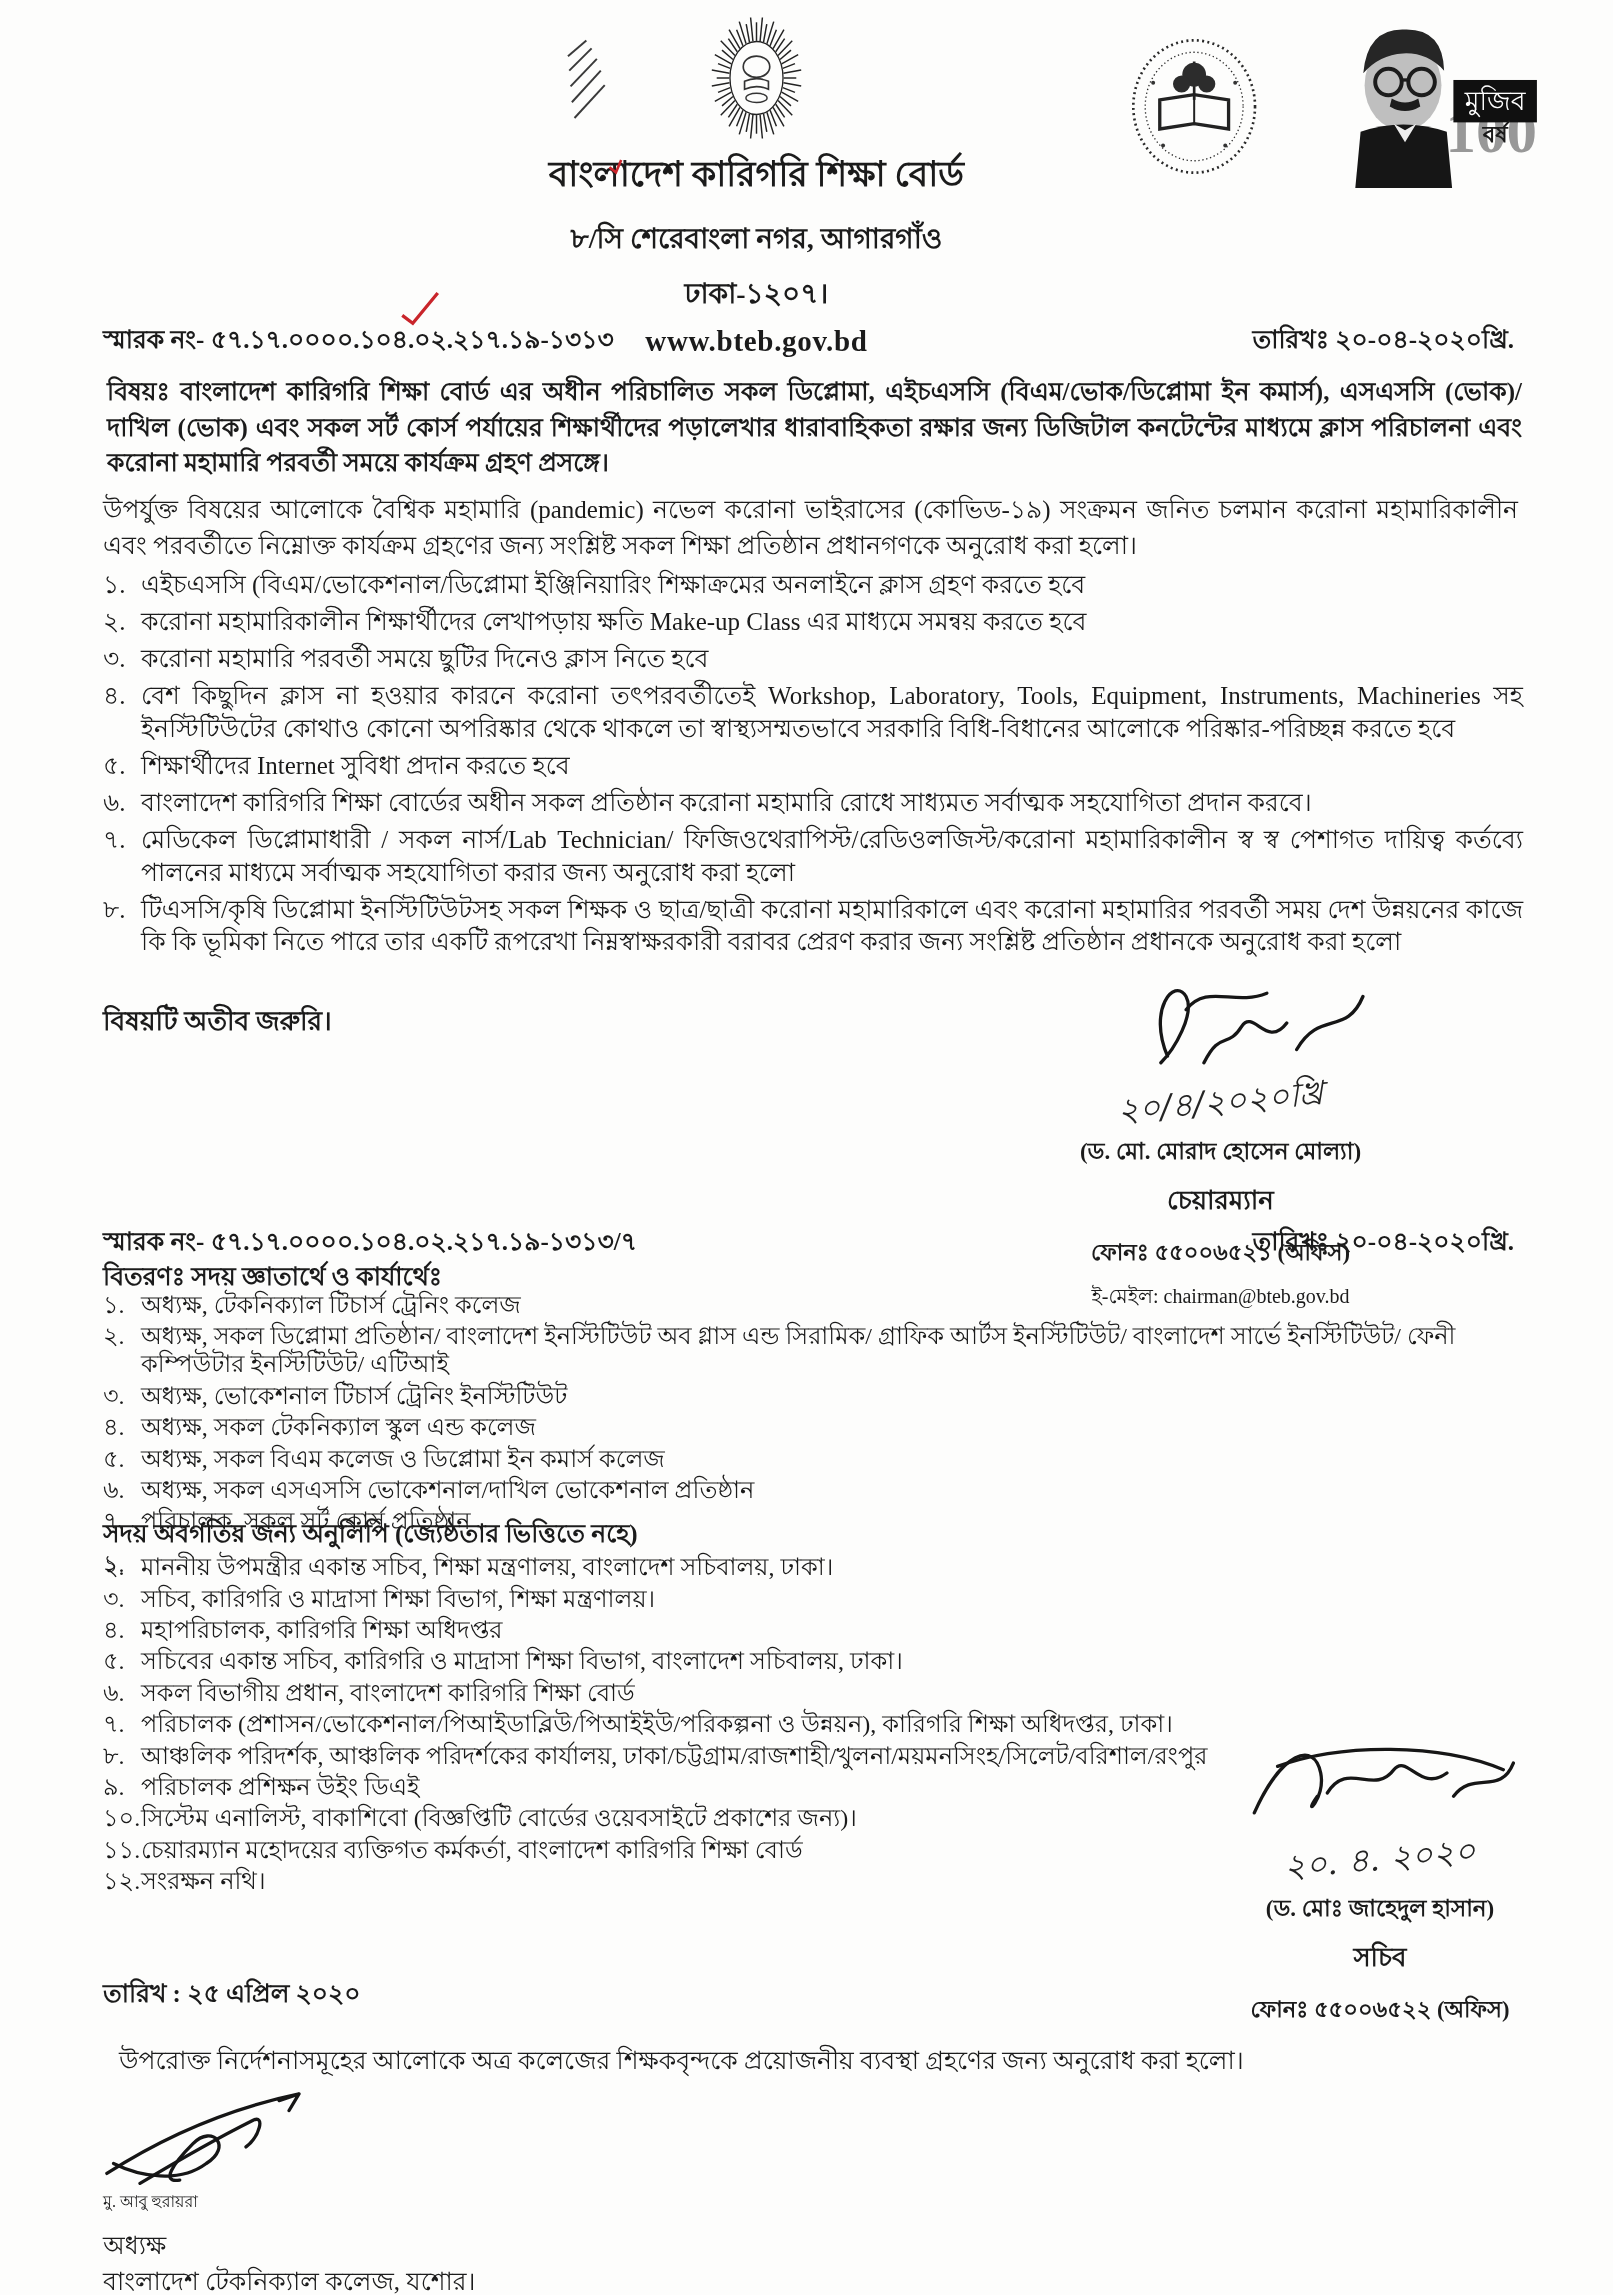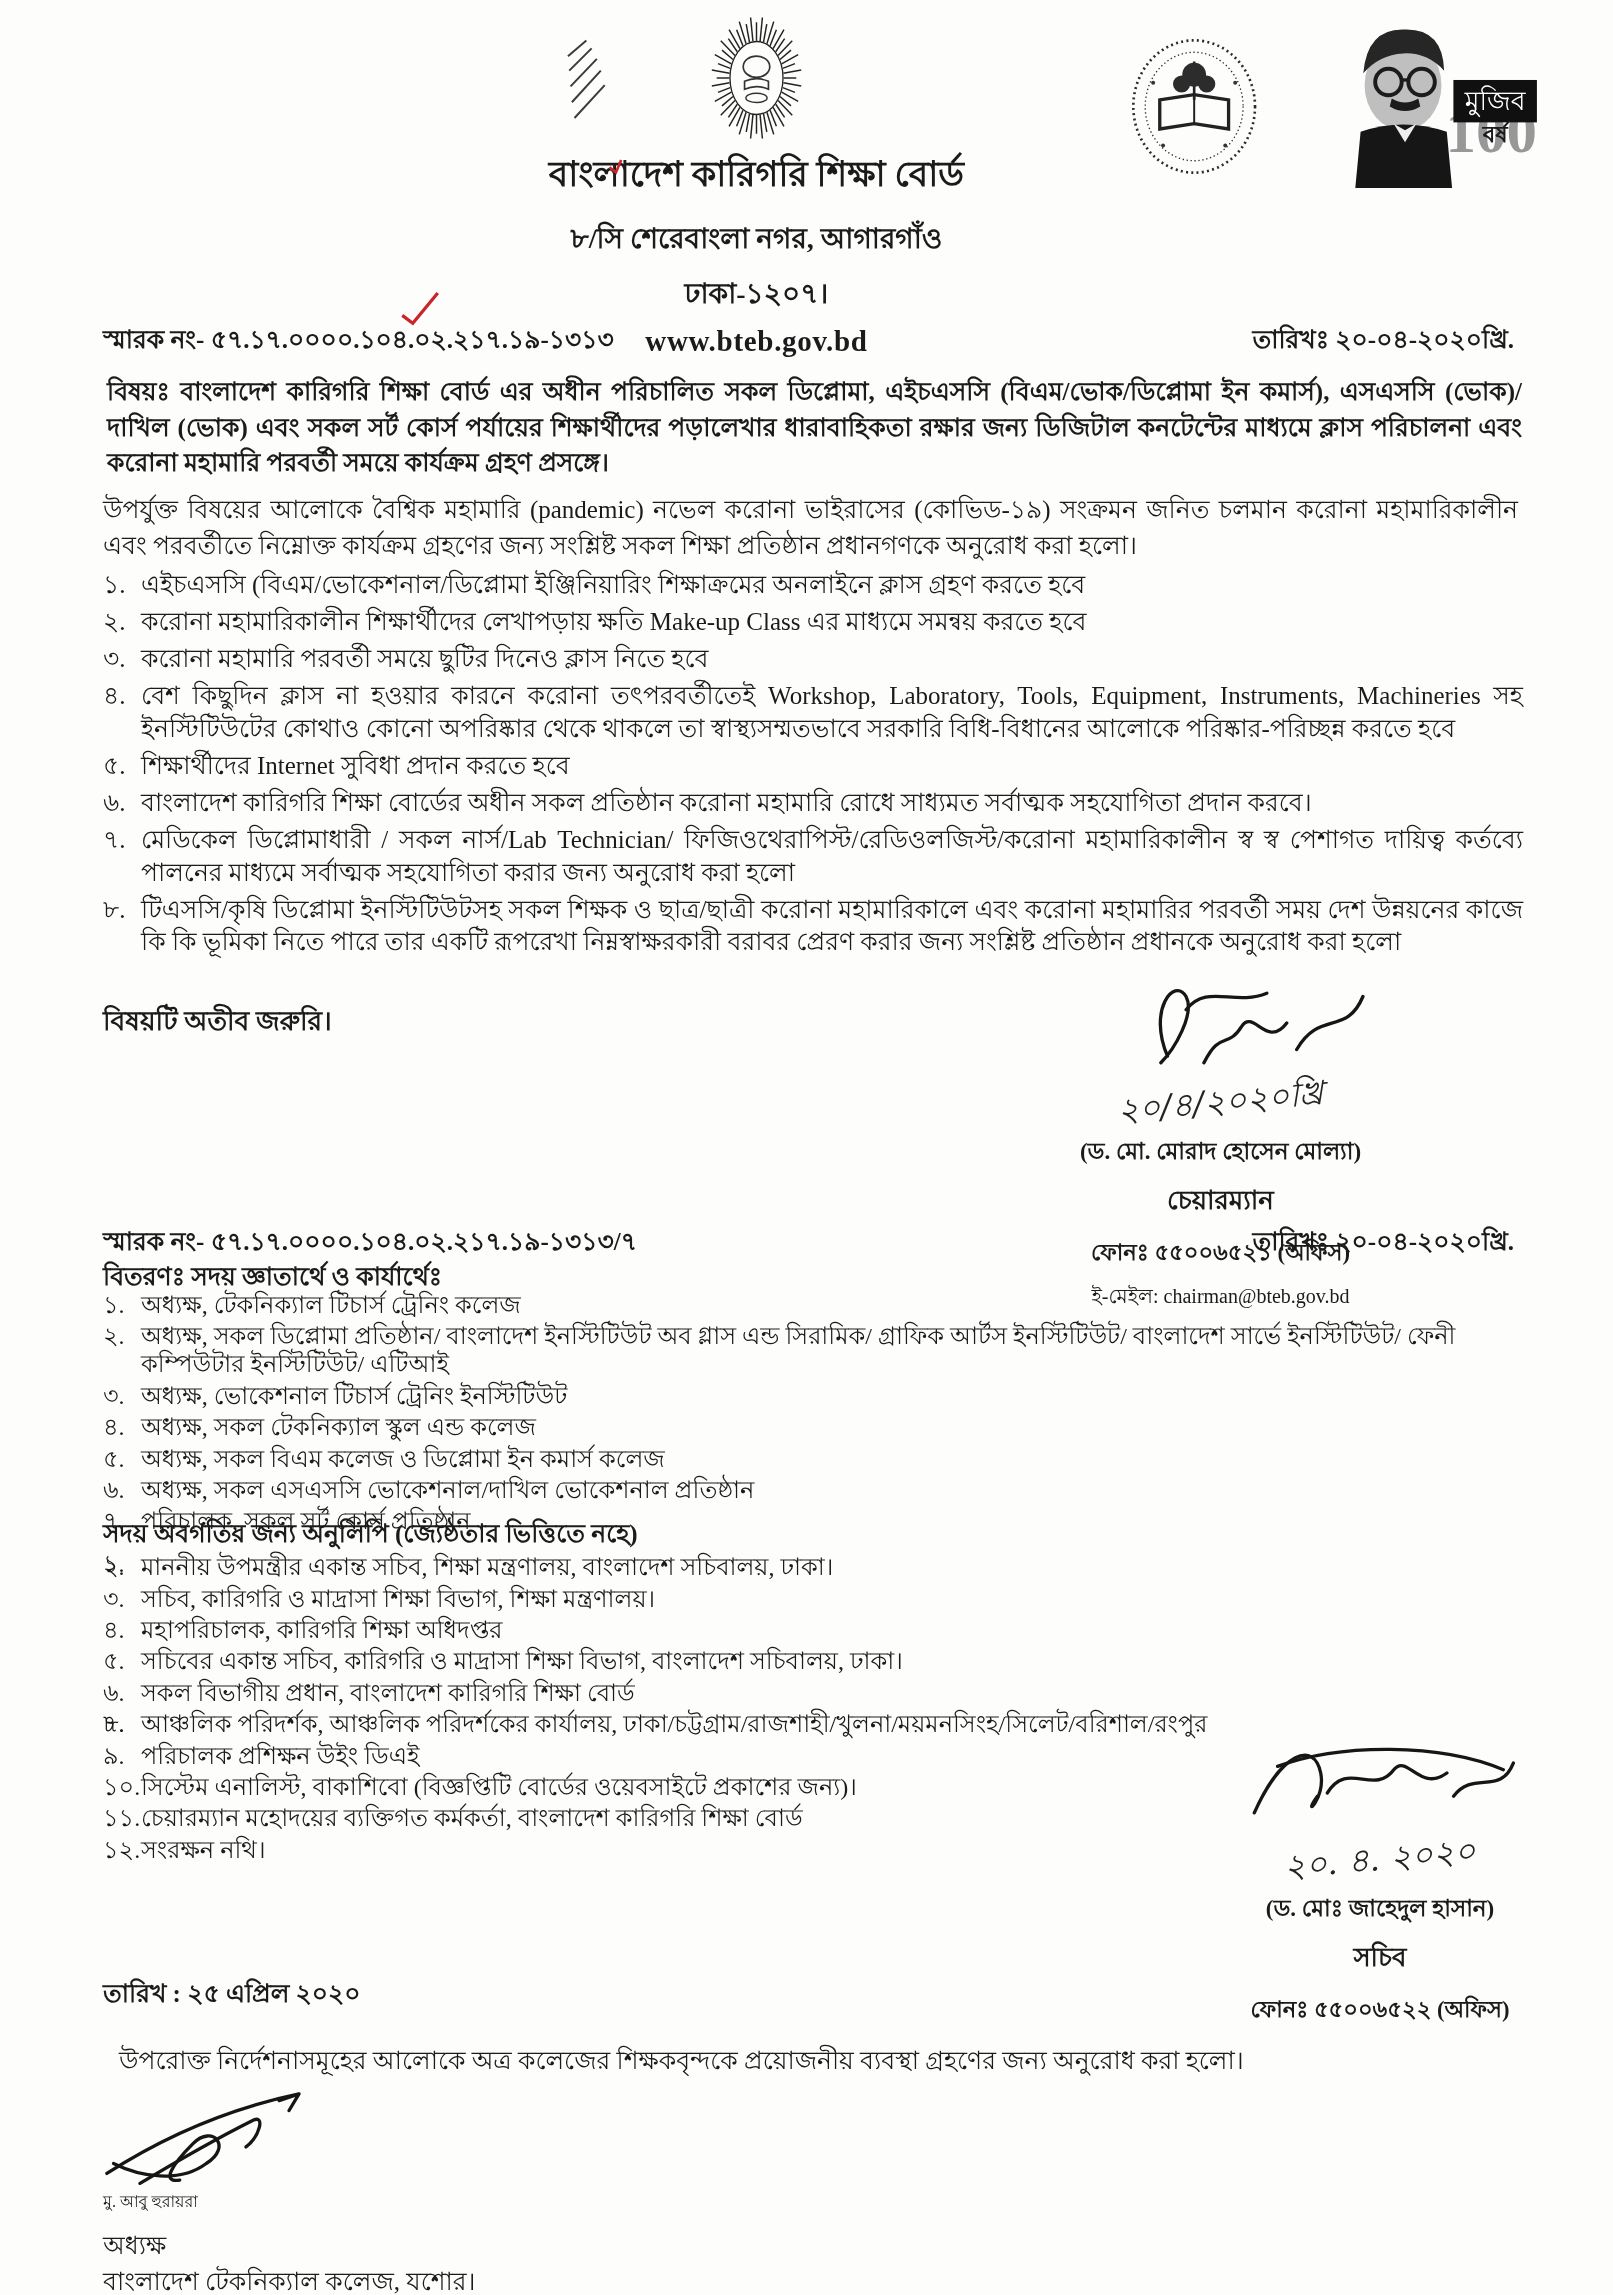--- a/index.html
+++ b/index.html
@@ -226,21 +226,21 @@
   </ol>
 
   <div class="section-heading" style="top:1514px">সদয় অবগতির জন্য অনুলিপি (জ্যেষ্ঠতার ভিত্তিতে নহে)</div>
   <ol class="listing hang" style="top:1550px">
     <li><span class="num">১.</span></li>
     <li><span class="num">২.</span><span>মাননীয় উপমন্ত্রীর একান্ত সচিব, শিক্ষা মন্ত্রণালয়, বাংলাদেশ সচিবালয়, ঢাকা।</span></li>
     <li><span class="num">৩.</span><span>সচিব, কারিগরি ও মাদ্রাসা শিক্ষা বিভাগ, শিক্ষা মন্ত্রণালয়।</span></li>
     <li><span class="num">৪.</span><span>মহাপরিচালক, কারিগরি শিক্ষা অধিদপ্তর</span></li>
     <li><span class="num">৫.</span><span>সচিবের একান্ত সচিব, কারিগরি ও মাদ্রাসা শিক্ষা বিভাগ, বাংলাদেশ সচিবালয়, ঢাকা।</span></li>
     <li><span class="num">৬.</span><span>সকল বিভাগীয় প্রধান, বাংলাদেশ কারিগরি শিক্ষা বোর্ড</span></li>
-    <li><span class="num">৭.</span></li>
+    <li><span class="num">৭.</span><span>পরিচালক (প্রশাসন/ভোকেশনাল/পিআইডাব্লিউ/পিআইইউ/পরিকল্পনা ও উন্নয়ন), কারিগরি শিক্ষা অধিদপ্তর, ঢাকা।</span></li>
     <li><span class="num">৮.</span><span>আঞ্চলিক পরিদর্শক, আঞ্চলিক পরিদর্শকের কার্যালয়, ঢাকা/চট্টগ্রাম/রাজশাহী/খুলনা/ময়মনসিংহ/সিলেট/বরিশাল/রংপুর</span></li>
     <li><span class="num">৯.</span><span>পরিচালক প্রশিক্ষন উইং ডিএই</span></li>
     <li><span class="num">১০.</span><span>সিস্টেম এনালিস্ট, বাকাশিবো (বিজ্ঞপ্তিটি বোর্ডের ওয়েবসাইটে প্রকাশের জন্য)।</span></li>
     <li><span class="num">১১.</span><span>চেয়ারম্যান মহোদয়ের ব্যক্তিগত কর্মকর্তা, বাংলাদেশ কারিগরি শিক্ষা বোর্ড</span></li>
     <li><span class="num">১২.</span><span>সংরক্ষন নথি।</span></li>
   </ol>
 
   <div class="sig-block" style="left:1181px;top:1733px;width:398px">
     <svg width="279" height="100" viewBox="0 0 420 150" style="margin:0 auto">
       <path class="sigpath" d="M20,120 C60,30 110,10 120,60 C128,100 90,130 115,95"></path>

